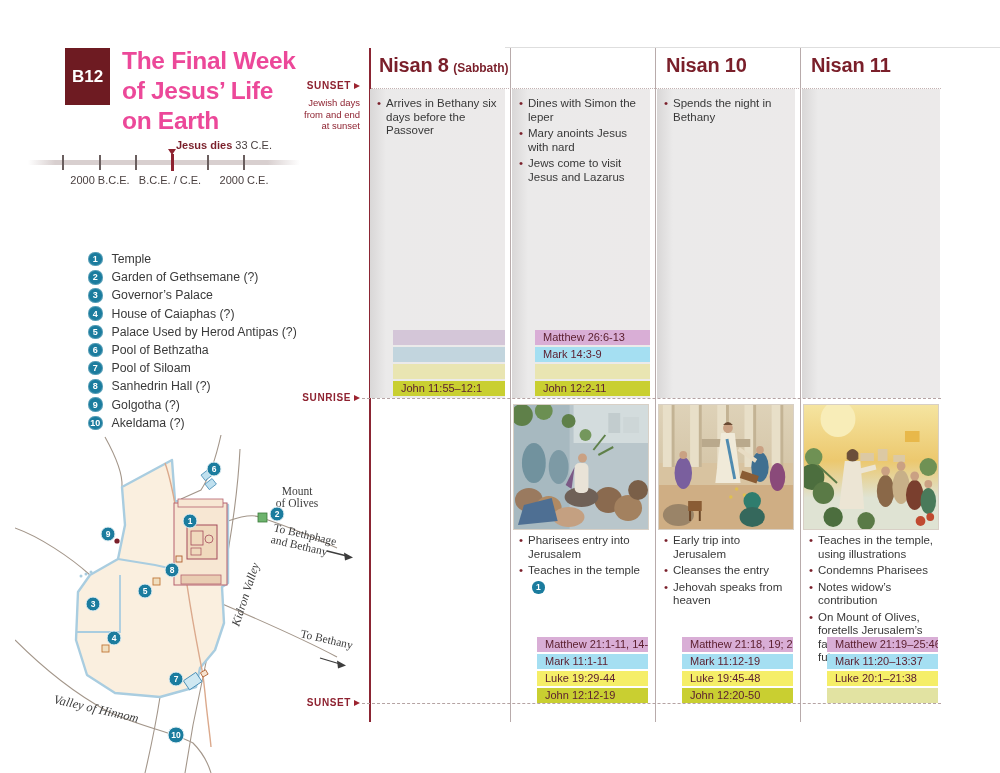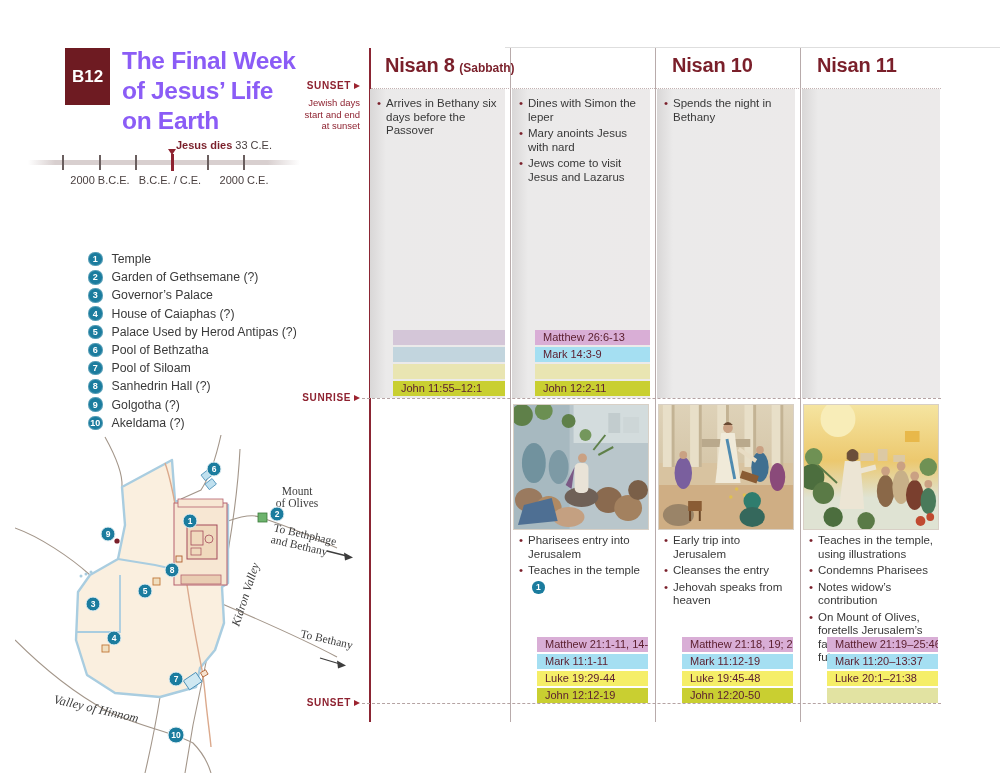--- a/index.html
+++ b/index.html
@@ -2,21 +2,21 @@
 <html><head>
 <meta charset="utf-8">
 <style>
   html,body{margin:0;padding:0;background:#fff;}
   #page{position:relative;width:1000px;height:773px;background:#fff;overflow:hidden;
         font-family:"Liberation Sans",sans-serif;color:#3a3a3a;}
   
   .badge{position:absolute;left:65px;top:48px;width:45px;height:57px;background:#6e1b22;
          color:#fff;font-size:17px;font-weight:700;display:flex;align-items:center;justify-content:center;}
   .title{position:absolute;left:122px;top:46px;font-size:24.5px;line-height:30px;font-weight:600;
-         color:#8b5cf6;letter-spacing:-0.3px;}
+         color:#ec4899;letter-spacing:-0.3px;}
   
   .tl-bar{position:absolute;left:28px;top:160px;width:272px;height:5px;
           background:linear-gradient(to right,rgba(216,207,207,0),#d8cfcf 10%,#d8cfcf 88%,rgba(216,207,207,0));}
   .tick{position:absolute;top:155px;width:2px;height:15px;background:#6a5f5f;}
   .tick.red{background:#8e2230;width:3px;height:17px;top:154px;}
   .tl-tri{position:absolute;left:168px;top:149px;width:0;height:0;
           border-left:4px solid transparent;border-right:4px solid transparent;border-top:6px solid #8e2230;}
   .tl-marker{position:absolute;left:176px;top:139px;font-size:11px;color:#4a4040;white-space:nowrap;}
   .tl-marker b{color:#7a1f2a;}
   .tl-lab{position:absolute;top:174px;width:90px;text-align:center;font-size:11px;color:#4a4040;}
@@ -28,21 +28,21 @@
            font-size:9px;font-weight:700;display:flex;align-items:center;justify-content:center;
            margin-right:9px;flex:none;box-shadow:inset 0 0 0 1px rgba(255,255,255,.25);}
   .leg-lab{font-size:12.3px;color:#3a3a3a;white-space:nowrap;}
   
   .hairline{position:absolute;left:505px;top:47px;width:495px;height:1px;background:#dedede;}
   .redline{position:absolute;left:369px;top:48px;width:2px;height:674px;background:#8b2533;}
   .vline{position:absolute;top:48px;width:1px;height:674px;background:#b8abab;}
   .dotline{position:absolute;left:371px;top:88px;width:570px;border-top:1px dotted #c4b2b2;}
   .dashline{position:absolute;left:362px;width:579px;border-top:1px dashed #b5a3a3;}
   .col{position:absolute;top:48px;height:674px;}
-  .col-header{position:relative;height:40px;padding:6px 0 0 15px;color:#7a1f2a;white-space:nowrap;}
+  .col-header{position:relative;height:40px;padding:6px 0 0 9px;color:#7a1f2a;white-space:nowrap;}
   .col-title{font-size:20px;font-weight:600;letter-spacing:-0.2px;}
   .col-sub{font-size:12px;font-weight:600;}
   .night{position:absolute;left:0;right:0;top:41px;height:309px;
          background:linear-gradient(to right,#d9d7d7 0px,#ebeaea 16px,#eceaea 100%);}
   .day{position:absolute;left:0;right:0;top:350px;height:305px;}
   .events{list-style:none;margin:0;padding:8px 3px 0 7px;}
   .events li{position:relative;padding-left:9px;margin-bottom:3px;font-size:11.5px;line-height:13.5px;color:#383838;}
   .blt{position:absolute;left:0;top:0;color:#7a1f2a;}
   .emk{display:inline-flex;width:12.5px;height:12.5px;border-radius:50%;background:#1b7c9e;color:#fff;
        font-size:8.5px;font-weight:700;align-items:center;justify-content:center;
@@ -227,21 +227,21 @@
 
   <div class="hairline"></div>
   <div class="redline"></div>
   <div class="vline" style="left:510px"></div>
   <div class="vline" style="left:655px"></div>
   <div class="vline" style="left:800px"></div>
 
   <div class="sidelab" style="top:80px"><span>SUNSET</span><span class="tri"></span></div>
   <div class="sidenote">
     <div>Jewish days</div>
-      <div>start and end</div>
+      <div>from and end</div>
       <div>at sunset</div>
   </div>
   <div class="sidelab" style="top:392px"><span>SUNRISE</span><span class="tri"></span></div>
   <div class="sidelab" style="top:697px"><span>SUNSET</span><span class="tri"></span></div>
 
   <div class="col" style="left:370px;width:135px">
     <div class="col-header">
       <span class="col-title">Nisan 8</span> <span class="col-sub">(Sabbath)</span>
     </div>
     <div class="night">

